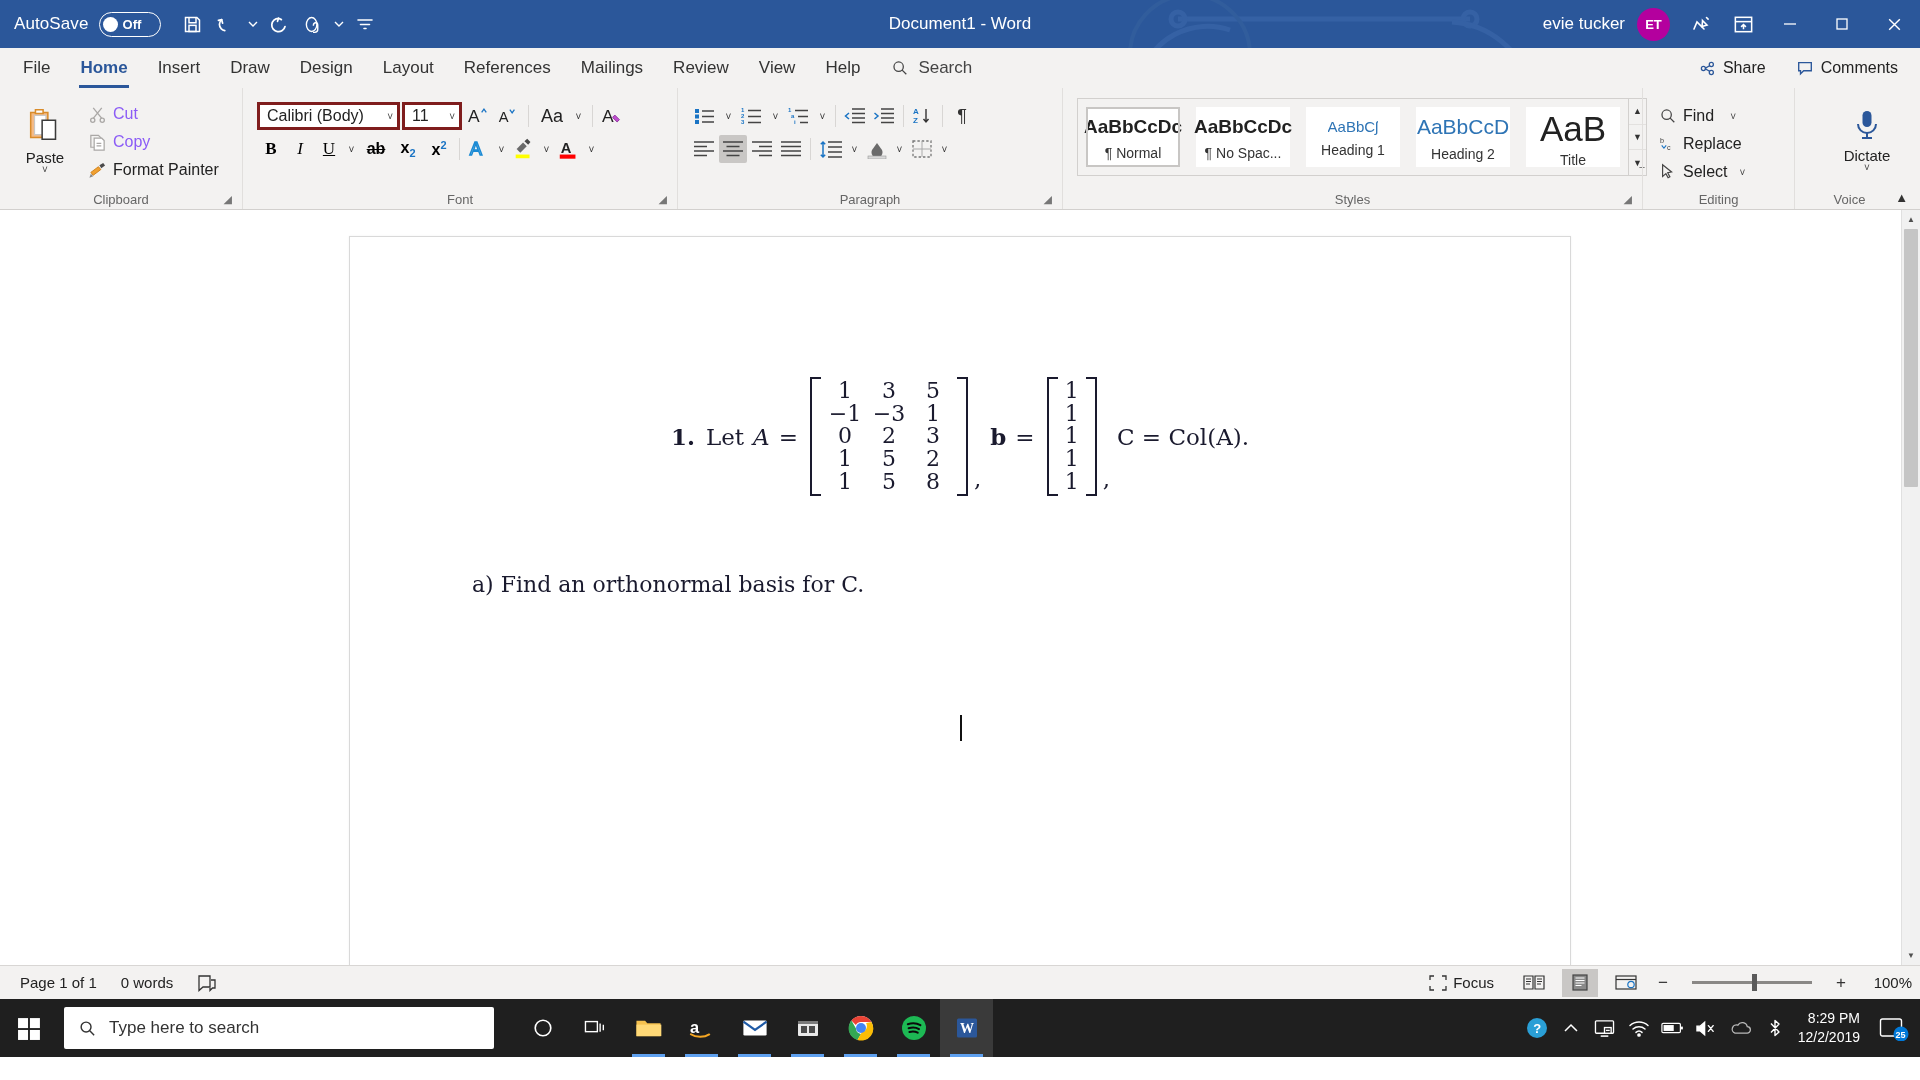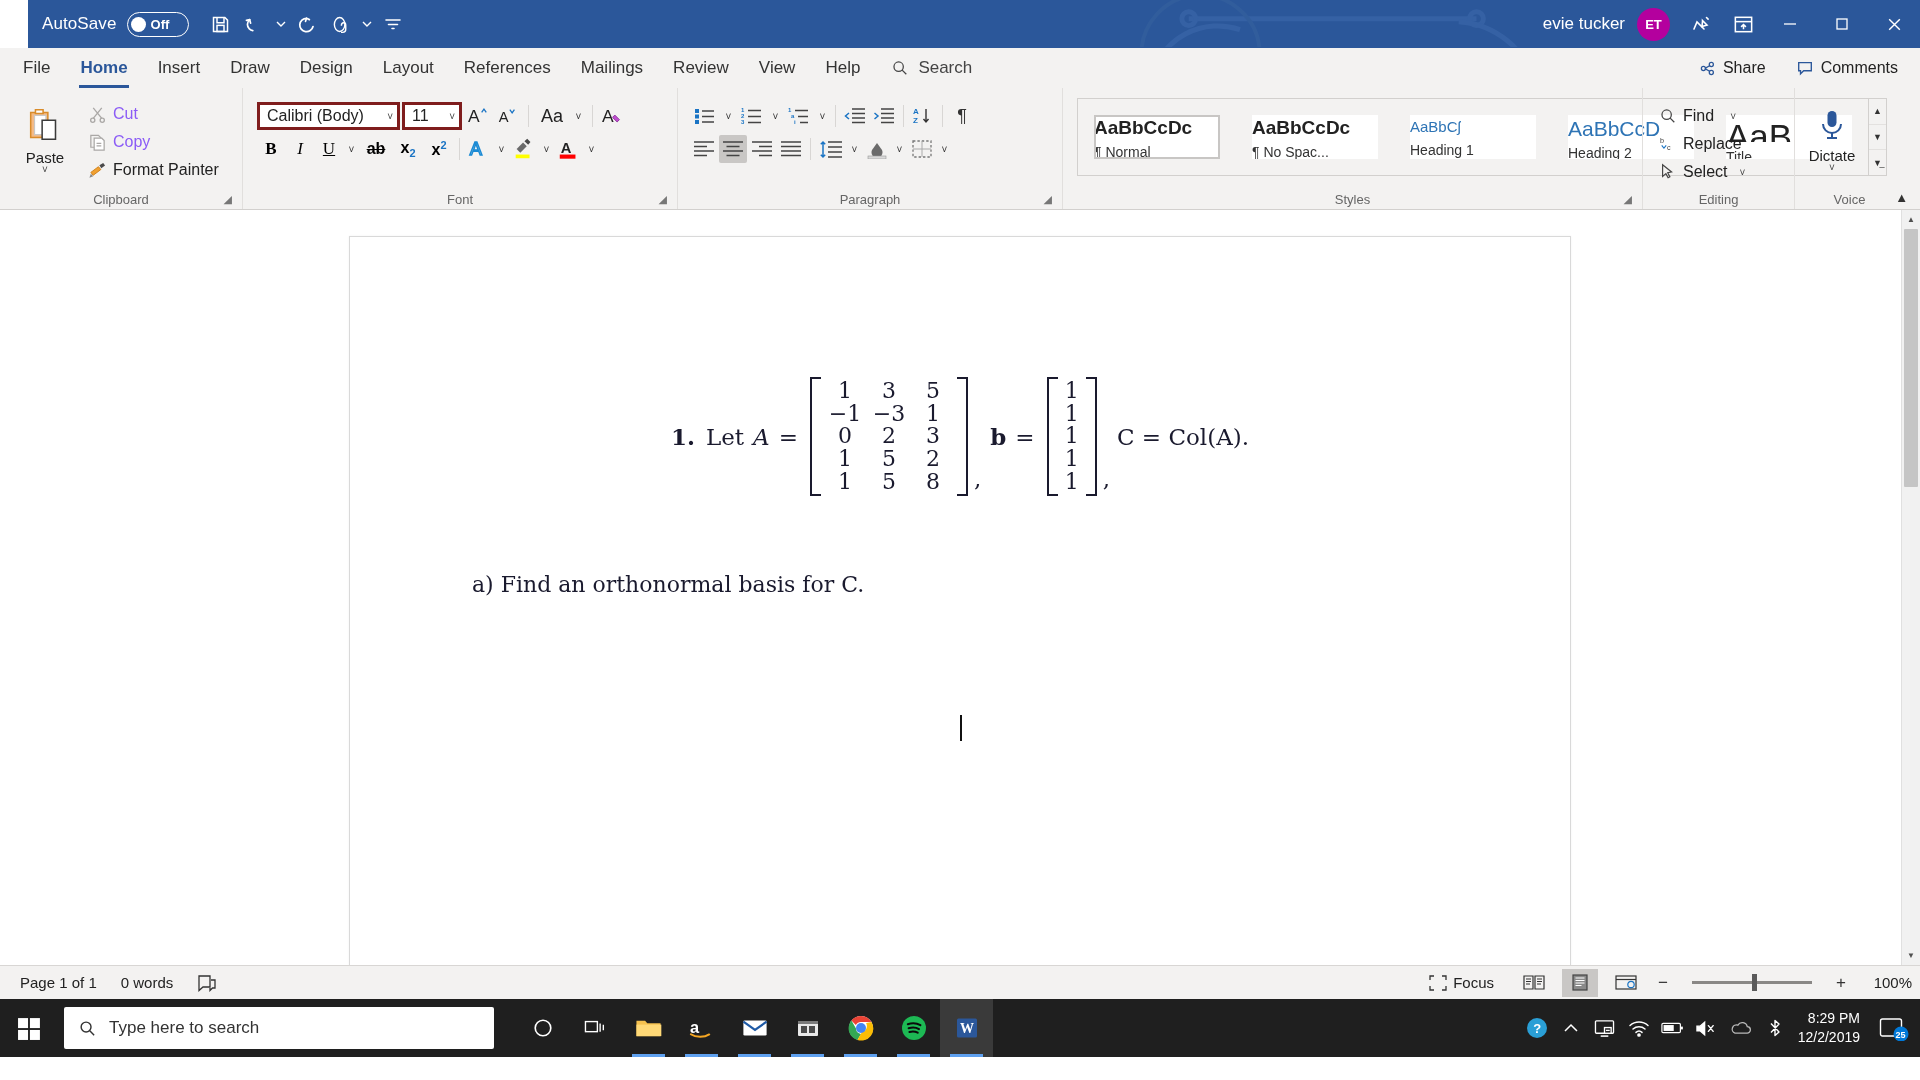--- a/index.html
+++ b/index.html
@@ -12,21 +12,20 @@
   #app { position: relative; width: 1920px; height: 1080px; }
 
   
   .titlebar {
     position: relative;
     height: 48px;
     background: #2b579a;
     display: flex;
     align-items: center;
     overflow: hidden;
-    margin-left: 28px;
   }
   .tb-deco { position: absolute; inset: 0; pointer-events: none; opacity: .55; }
   .tb-left { display: flex; align-items: center; gap: 0; padding-left: 14px; position: relative; z-index: 2; }
   .autosave-label { color: #fff; font-size: 17px; letter-spacing: .1px; margin-right: 10px; }
   .toggle {
     width: 62px; height: 25px; border-radius: 13px; border: 1.6px solid #fff;
     display: flex; align-items: center; padding: 0 3px; gap: 5px; cursor: pointer;
   }
   .toggle .knob { width: 15px; height: 15px; border-radius: 50%; background: #fff; }
   .toggle .tlab { color: #fff; font-size: 13px; font-weight: 600; }
@@ -118,22 +117,22 @@
 
   .pgrow { display: flex; align-items: center; gap: 1px; }
   .pgrow + .pgrow { margin-top: 5px; }
 
   
   .styles-wrap { display: flex; align-items: stretch; padding: 2px 4px 0 8px; }
   .styles-gallery {
     display: flex; border: 1px solid #d2d0ce; background: #f3f2f1; height: 78px;
   }
   .style-item {
-    width: 126px; display: flex; flex-direction: column; align-items: flex-start;
-    justify-content: center; cursor: pointer; background: #fff; margin: 16px; padding-top: 2px;
+    width: 94px; display: flex; flex-direction: column; align-items: center;
+    justify-content: center; cursor: pointer; background: #fff; margin: 8px; padding-top: 2px;
   }
   .style-item.active { outline: 2px solid #c8c6c4; outline-offset: -2px; }
   .style-preview { font-size: 19px; color: #222; white-space: nowrap; overflow: hidden; max-width: 100px; text-align:center; }
   .style-name { font-size: 14px; color: #333; margin-top: 7px; white-space: nowrap; overflow: hidden; max-width: 102px; }
   .styles-scroll { display: flex; flex-direction: column; width: 18px; border: 1px solid #d2d0ce; border-left: none; }
   .ss-btn { flex: 1; display: flex; align-items: center; justify-content: center; font-size: 9px; color: #333; cursor: pointer; background: #f3f2f1; }
   .ss-btn + .ss-btn { border-top: 1px solid #e3e1df; }
 
   .collapse-ribbon {
     position: absolute; right: 6px; bottom: 2px; font-size: 13px; color: #333; cursor: pointer;
@@ -288,20 +287,21 @@
             </svg>
         </div>
         <div class="qat-btn">
           <svg width="18" height="14" viewBox="0 0 18 14">
               <path d="M2 3h14M4.5 7.5h9M8 11.5h2" stroke="#fff" stroke-width="1.6" fill="none" stroke-linecap="round"></path>
             </svg>
         </div>
       </div>
     </div>
 
+    <div class="tb-title">Document1  -  Word</div>
 
     <div class="tb-right">
       <span class="user-name">evie tucker</span>
       <div class="avatar">ET</div>
       <div class="tb-icon">
         <svg width="24" height="24" viewBox="0 0 24 24" fill="none" stroke="#fff" stroke-width="1.6" stroke-linecap="round">
           <path d="M5 17l3-7 7 7"></path>
             <path d="M13.5 8.5l4.5 4.5-5 1.5 .5-5z"></path>
             <path d="M17.5 5.5l1.6 1.6"></path>
         </svg>
@@ -712,21 +712,21 @@
           <span>Select</span>
           <span style="font-size:10px;margin-left:6px;color:#444">˅</span>
         </div>
       </div>
       <div class="group-label">
         <span>Editing</span>
       </div>
     </div>
 
     <div class="group" style="width:110px">
-      <div class="group-body" style="justify-content:flex-start;padding-top:12px">
+      <div class="group-body" style="justify-content:flex-end;padding-top:12px">
         <div class="bigbtn">
           <svg width="34" height="36" viewBox="0 0 34 36" fill="none" stroke="#2b579a" stroke-width="2">
             <rect x="12.5" y="3" width="9" height="16" rx="4.5" fill="#2b579a" stroke="none"></rect>
             <path d="M8 16a9 9 0 0 0 18 0"></path>
               <path d="M17 25v5"></path>
               <path d="M12 30h10"></path>
           </svg>
           <span class="lbl">Dictate</span>
           <span class="cv">˅</span>
         </div>

